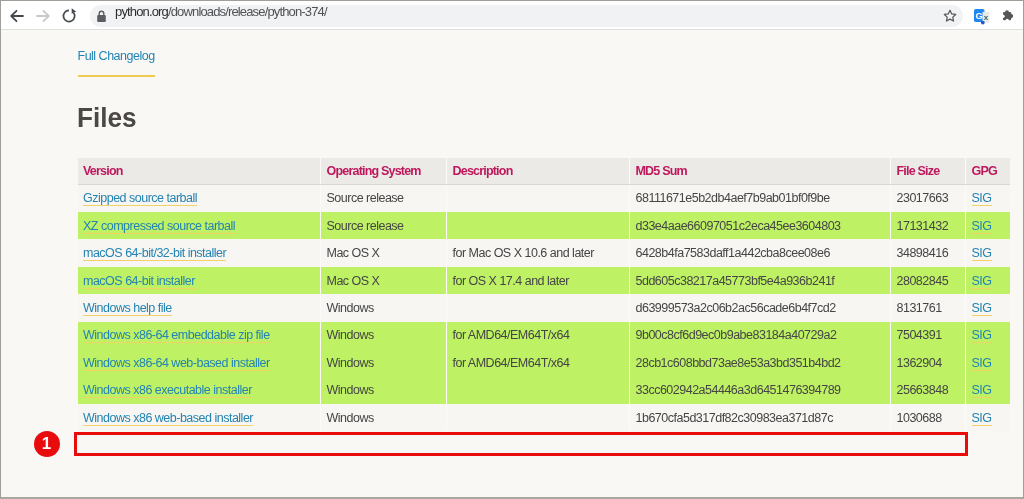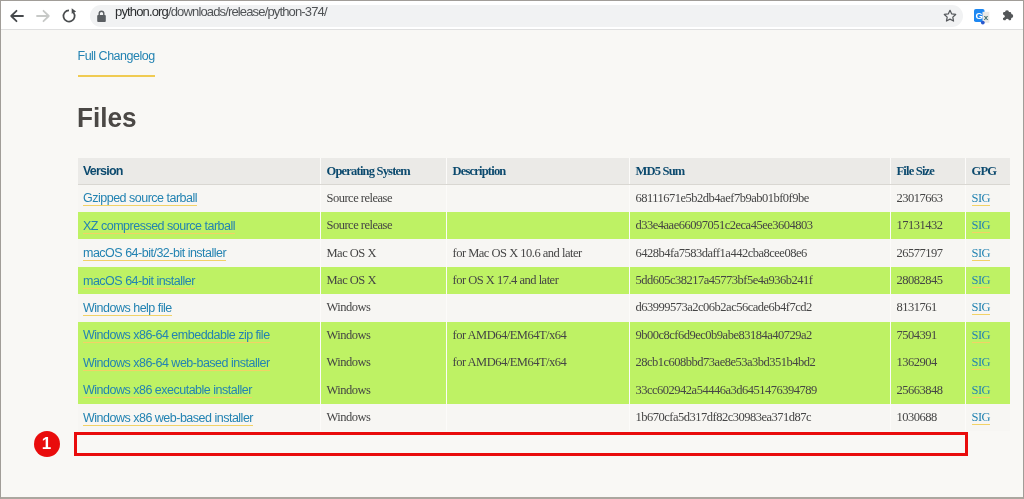--- a/index.html
+++ b/index.html
@@ -21,26 +21,26 @@
   .chg { position:absolute; left:76.5px; top:17.7px; font-size:12.5px; letter-spacing:-0.5px;
          color:#2383b2; border-bottom:2px solid #f0cb52; padding-bottom:12px; }
   .files { position:absolute; left:76px; top:73.2px; font-size:27.5px; line-height:27.5px;
            font-weight:bold; color:#4b4845; transform:scaleX(0.95); transform-origin:0 0;
            letter-spacing:0px; }
   table { position:absolute; left:77px; top:127px; width:932px;
           border-collapse:collapse; table-layout:fixed; }
   col.c1{width:242px} col.c2{width:126px} col.c3{width:183px}
   col.c4{width:261px} col.c5{width:75px} col.c6{width:45px}
   th { height:26.5px; background:#ebeae7; border-bottom:1px solid #d9d7d2;
-       font-size:12.5px; letter-spacing:-0.8px; color:#0c4a6e; text-align:left;
+       font-size:12.5px; letter-spacing:-0.8px; color:#be185d; text-align:left;
        padding:0 0 0 6px; font-weight:bold; }
   td { height:27.45px; font-size:12.5px; letter-spacing:-0.5px; color:#454545;
        padding:0 0 0 6px; white-space:nowrap; overflow:hidden; }
   th:first-child, td:first-child { padding-left:5px; }
-  th + th, td + td { border-left:1.5px solid #fcfbf9;font-family:Liberation Serif, serif; }
+  th + th, td + td { border-left:1.5px solid #fcfbf9; }
   tr.w td { background:#f7f6f3;margin-top:45px; }
   tr.g td { background:#bef264; }
   a.lnk { color:#2383b2; text-decoration:none; border-bottom:1.5px solid #f2d266; }
   
   .redrect { position:absolute; left:72.5px; top:401px; width:894.5px; height:24px;
              border:3px solid #e90c0c; }
   .redcirc { position:absolute; left:32.5px; top:399.5px; width:26px; height:26px;
              border-radius:50%; background:#e90c0c; color:#fff; font-weight:bold;
              font-size:17px; line-height:26px; text-align:center; }
 </style>
@@ -124,21 +124,21 @@
           <td></td>
           <td>d33e4aae66097051c2eca45ee3604803</td>
           <td>17131432</td>
           <td><a class="lnk">SIG</a></td>
         </tr>
     <tr class="w">
           <td><a class="lnk">macOS 64-bit/32-bit installer</a></td>
           <td>Mac OS X</td>
           <td>for Mac OS X 10.6 and later</td>
           <td>6428b4fa7583daff1a442cba8cee08e6</td>
-          <td>26577197</td>
+          <td>34898416</td>
           <td><a class="lnk">SIG</a></td>
         </tr>
     <tr class="g">
           <td><a class="lnk">macOS 64-bit installer</a></td>
           <td>Mac OS X</td>
           <td>for OS X 17.4 and later</td>
           <td>5dd605c38217a45773bf5e4a936b241f</td>
           <td>28082845</td>
           <td><a class="lnk">SIG</a></td>
         </tr>

